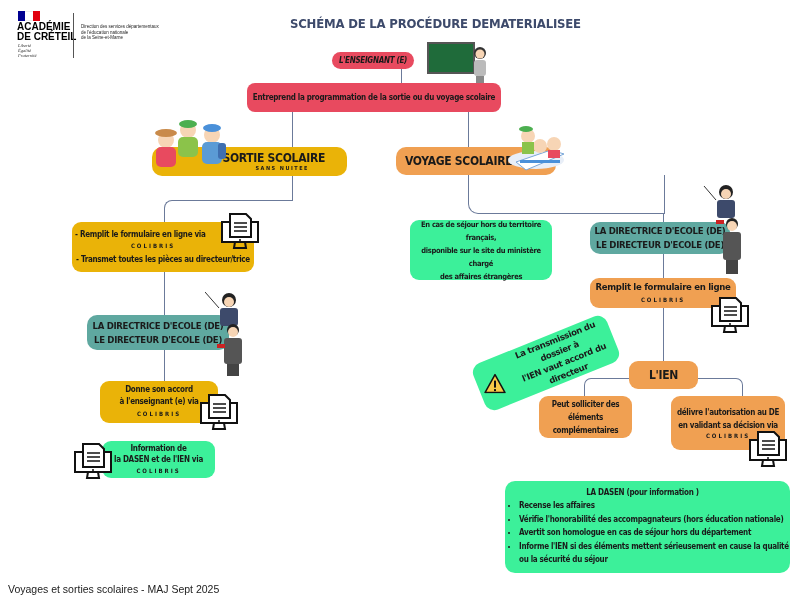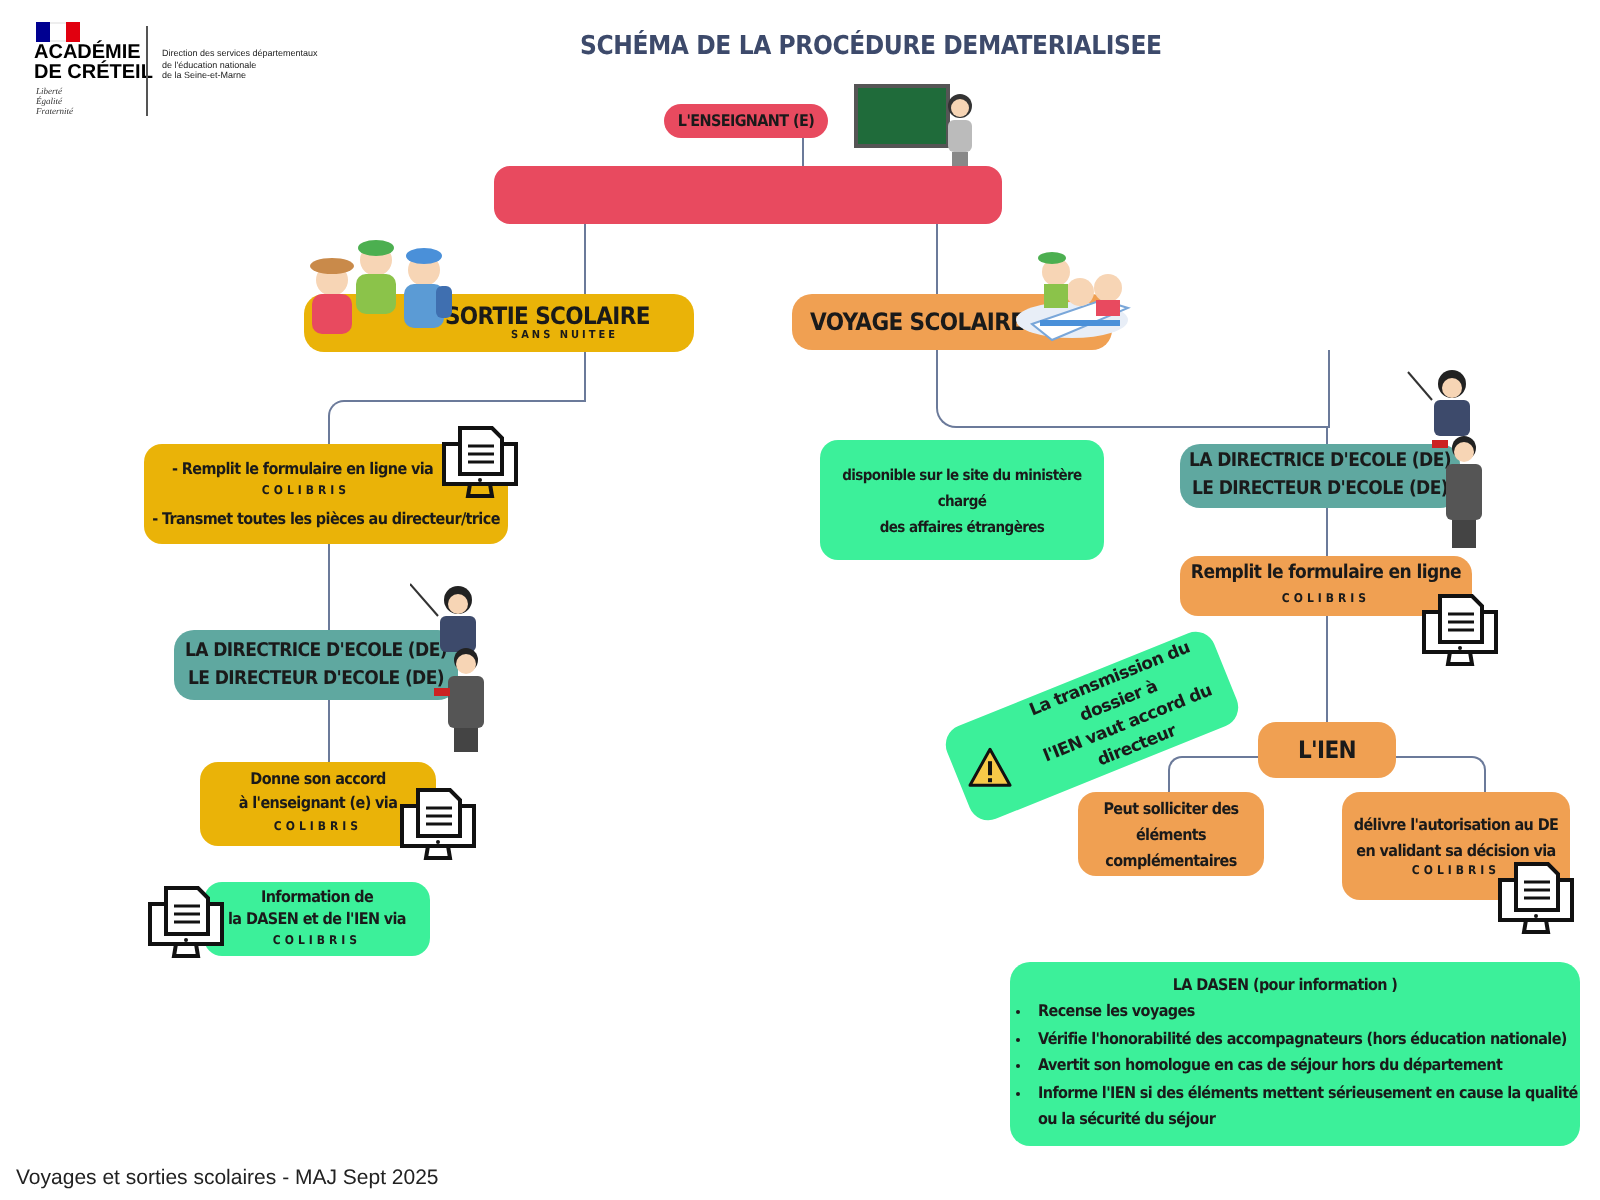--- a/index.html
+++ b/index.html
@@ -74,33 +74,34 @@
 <div class="line" style="left:292px;top:176px;height:25px;border-left-width:1.5px;"></div>
 <div class="line" style="left:164px;top:272px;height:44px;border-left-width:1.5px;"></div>
 <div class="line" style="left:164px;top:349px;height:32px;border-left-width:1.5px;"></div>
 <div class="line" style="left:468px;top:175px;width:195px;height:38px;border-left-width:1.5px;border-bottom-width:1.5px;border-bottom-left-radius:10px;border-right-width:1.5px;border-top-right-radius:0;border-bottom-right-radius:0;"></div>
 <div class="line" style="left:663px;top:213px;height:10px;border-left-width:1.5px;"></div>
 <div class="line" style="left:663px;top:253px;height:26px;border-left-width:1.5px;"></div>
 <div class="line" style="left:663px;top:307px;height:54px;border-left-width:1.5px;"></div>
 <div class="line" style="left:584px;top:378px;width:45px;height:20px;border-left-width:1.5px;border-top-width:1.5px;border-top-left-radius:7px;"></div>
 <div class="line" style="left:698px;top:378px;width:44px;height:20px;border-right-width:1.5px;border-top-width:1.5px;border-top-right-radius:7px;"></div>
 
-<div class="box red" style="left:332px;top:52px;width:82px;height:17px;font-size:8px;">
+<div class="box red" style="left:332px;top:52px;width:82px;height:17px;font-size:8px;font-style:italic;">
   <span>L'ENSEIGNANT (E)</span>
 </div>
 
 <div class="abs" style="left:427px;top:42px;width:48px;height:32px;background:#1f6b3a;border:2px solid #555;box-sizing:border-box;"></div>
 <svg class="person" style="left:468px;top:46px;" width="24" height="38" viewBox="0 0 24 38">
   <circle cx="12" cy="7" r="6" fill="#333"></circle>
     <circle cx="12" cy="8" r="4.5" fill="#f7d5b5"></circle>
   <rect x="6" y="14" width="12" height="16" rx="3" fill="#bbb"></rect>
     <rect x="8" y="30" width="8" height="8" fill="#888"></rect>
 </svg>
 
 <div class="box red" style="left:247px;top:83px;width:254px;height:29px;font-size:8px;line-height:13px;border-radius:8px;">
+  <div>Entreprend la programmation de la sortie ou du voyage scolaire</div>
 </div>
 
 <div class="box blue" style="left:152px;top:147px;width:195px;height:29px;align-items:flex-end;padding-right:22px;border-radius:10px;">
   <div style="font-size:12px;line-height:13px;">SORTIE SCOLAIRE</div>
   <div style="font-size:5.5px;letter-spacing:1.5px;margin-right:16px;">SANS NUITEE</div>
 </div>
 <svg class="person" style="left:148px;top:115px;" width="85" height="62" viewBox="0 0 85 62">
   <circle cx="18" cy="25" r="8" fill="#f7d5b5"></circle>
     <ellipse cx="18" cy="18" rx="11" ry="4" fill="#c98a4a"></ellipse>
   <rect x="8" y="32" width="20" height="20" rx="5" fill="#e84a5f"></rect>
@@ -122,21 +123,21 @@
   <rect x="14" y="40" width="40" height="3" fill="#4a90d9"></rect>
   <circle cx="22" cy="16" r="7" fill="#f7d5b5"></circle>
     <ellipse cx="20" cy="9" rx="7" ry="3" fill="#4caf50"></ellipse>
   <circle cx="34" cy="26" r="7" fill="#f7d5b5"></circle>
     <circle cx="48" cy="24" r="7" fill="#f7d5b5"></circle>
   <rect x="16" y="22" width="12" height="12" fill="#8bc34a"></rect>
     <rect x="42" y="30" width="12" height="8" fill="#e84a5f"></rect>
 </svg>
 
 <div class="box blue" style="left:72px;top:222px;width:182px;height:50px;font-size:8px;line-height:11px;border-radius:9px;">
-  <div style="align-self:flex-start;padding-left:14px;">- Remplit le formulaire en ligne via</div>
+  <div style="align-self:flex-start;padding-left:3px;">- Remplit le formulaire en ligne via</div>
   <div class="colibris" style="margin-left:-20px;">COLIBRIS</div>
   <div style="margin-top:3px;">- Transmet toutes les pièces au directeur/trice</div>
 </div>
 
 <svg class="computer" style="left:220px;top:212px;" viewBox="0 0 40 40">
   <rect x="2" y="10" width="36" height="20" fill="#fff" stroke="#111" stroke-width="2"></rect>
   <path d="M10 2 H26 L31 7 V25 H10Z" fill="#fff" stroke="#111" stroke-width="2"></path>
   <line x1="14" y1="11" x2="27" y2="11" stroke="#111" stroke-width="1.5"></line>
     <line x1="14" y1="15" x2="27" y2="15" stroke="#111" stroke-width="1.5"></line>
     <line x1="14" y1="19" x2="27" y2="19" stroke="#111" stroke-width="1.5"></line>
@@ -184,20 +185,21 @@
   <rect x="2" y="10" width="36" height="20" fill="#fff" stroke="#111" stroke-width="2"></rect>
   <path d="M10 2 H26 L31 7 V25 H10Z" fill="#fff" stroke="#111" stroke-width="2"></path>
   <line x1="14" y1="11" x2="27" y2="11" stroke="#111" stroke-width="1.5"></line>
     <line x1="14" y1="15" x2="27" y2="15" stroke="#111" stroke-width="1.5"></line>
     <line x1="14" y1="19" x2="27" y2="19" stroke="#111" stroke-width="1.5"></line>
   <circle cx="20" cy="28" r="1" fill="#111"></circle>
     <path d="M15 30 L14 36 H26 L25 30" fill="none" stroke="#111" stroke-width="2"></path>
 </svg>
 
 <div class="box green" style="left:410px;top:220px;width:142px;height:60px;font-size:7.5px;line-height:13px;border-radius:9px;">
+  <div>En cas de séjour hors du territoire français,</div>
   <div>disponible sur le site du ministère chargé</div>
   <div>des affaires étrangères</div>
 </div>
 
 <div class="box teal" style="left:590px;top:222px;width:140px;height:32px;font-size:9.5px;line-height:14px;border-radius:10px;">
   <div>LA DIRECTRICE D'ECOLE (DE)</div>
   <div>LE DIRECTEUR D'ECOLE (DE)</div>
 </div>
 <svg class="person" style="left:702px;top:180px;" width="42" height="96" viewBox="0 0 42 96">
   <line x1="2" y1="6" x2="14" y2="20" stroke="#333" stroke-width="1"></line>
@@ -258,20 +260,20 @@
   <line x1="14" y1="11" x2="27" y2="11" stroke="#111" stroke-width="1.5"></line>
     <line x1="14" y1="15" x2="27" y2="15" stroke="#111" stroke-width="1.5"></line>
     <line x1="14" y1="19" x2="27" y2="19" stroke="#111" stroke-width="1.5"></line>
   <circle cx="20" cy="28" r="1" fill="#111"></circle>
     <path d="M15 30 L14 36 H26 L25 30" fill="none" stroke="#111" stroke-width="2"></path>
 </svg>
 
 <div class="box green" style="left:505px;top:481px;width:285px;height:92px;justify-content:flex-start;padding-top:5px;border-radius:10px;font-weight:bold;">
   <div style="font-size:8px;line-height:13px;margin-left:-10px;">LA DASEN (pour information )</div>
   <ul class="dasen-list">
-    <li>Recense les voyages</li>
+    <li>Recense les affaires</li>
     <li>Vérifie l'honorabilité des accompagnateurs (hors éducation nationale)</li>
     <li>Avertit son homologue en cas de séjour hors du département</li>
     <li>Informe l'IEN si des éléments mettent sérieusement en cause la qualité ou la sécurité du séjour</li>
   </ul>
 </div>
 
 <div class="footer">Voyages et sorties scolaires - MAJ Sept 2025</div>
 
 </body></html>

